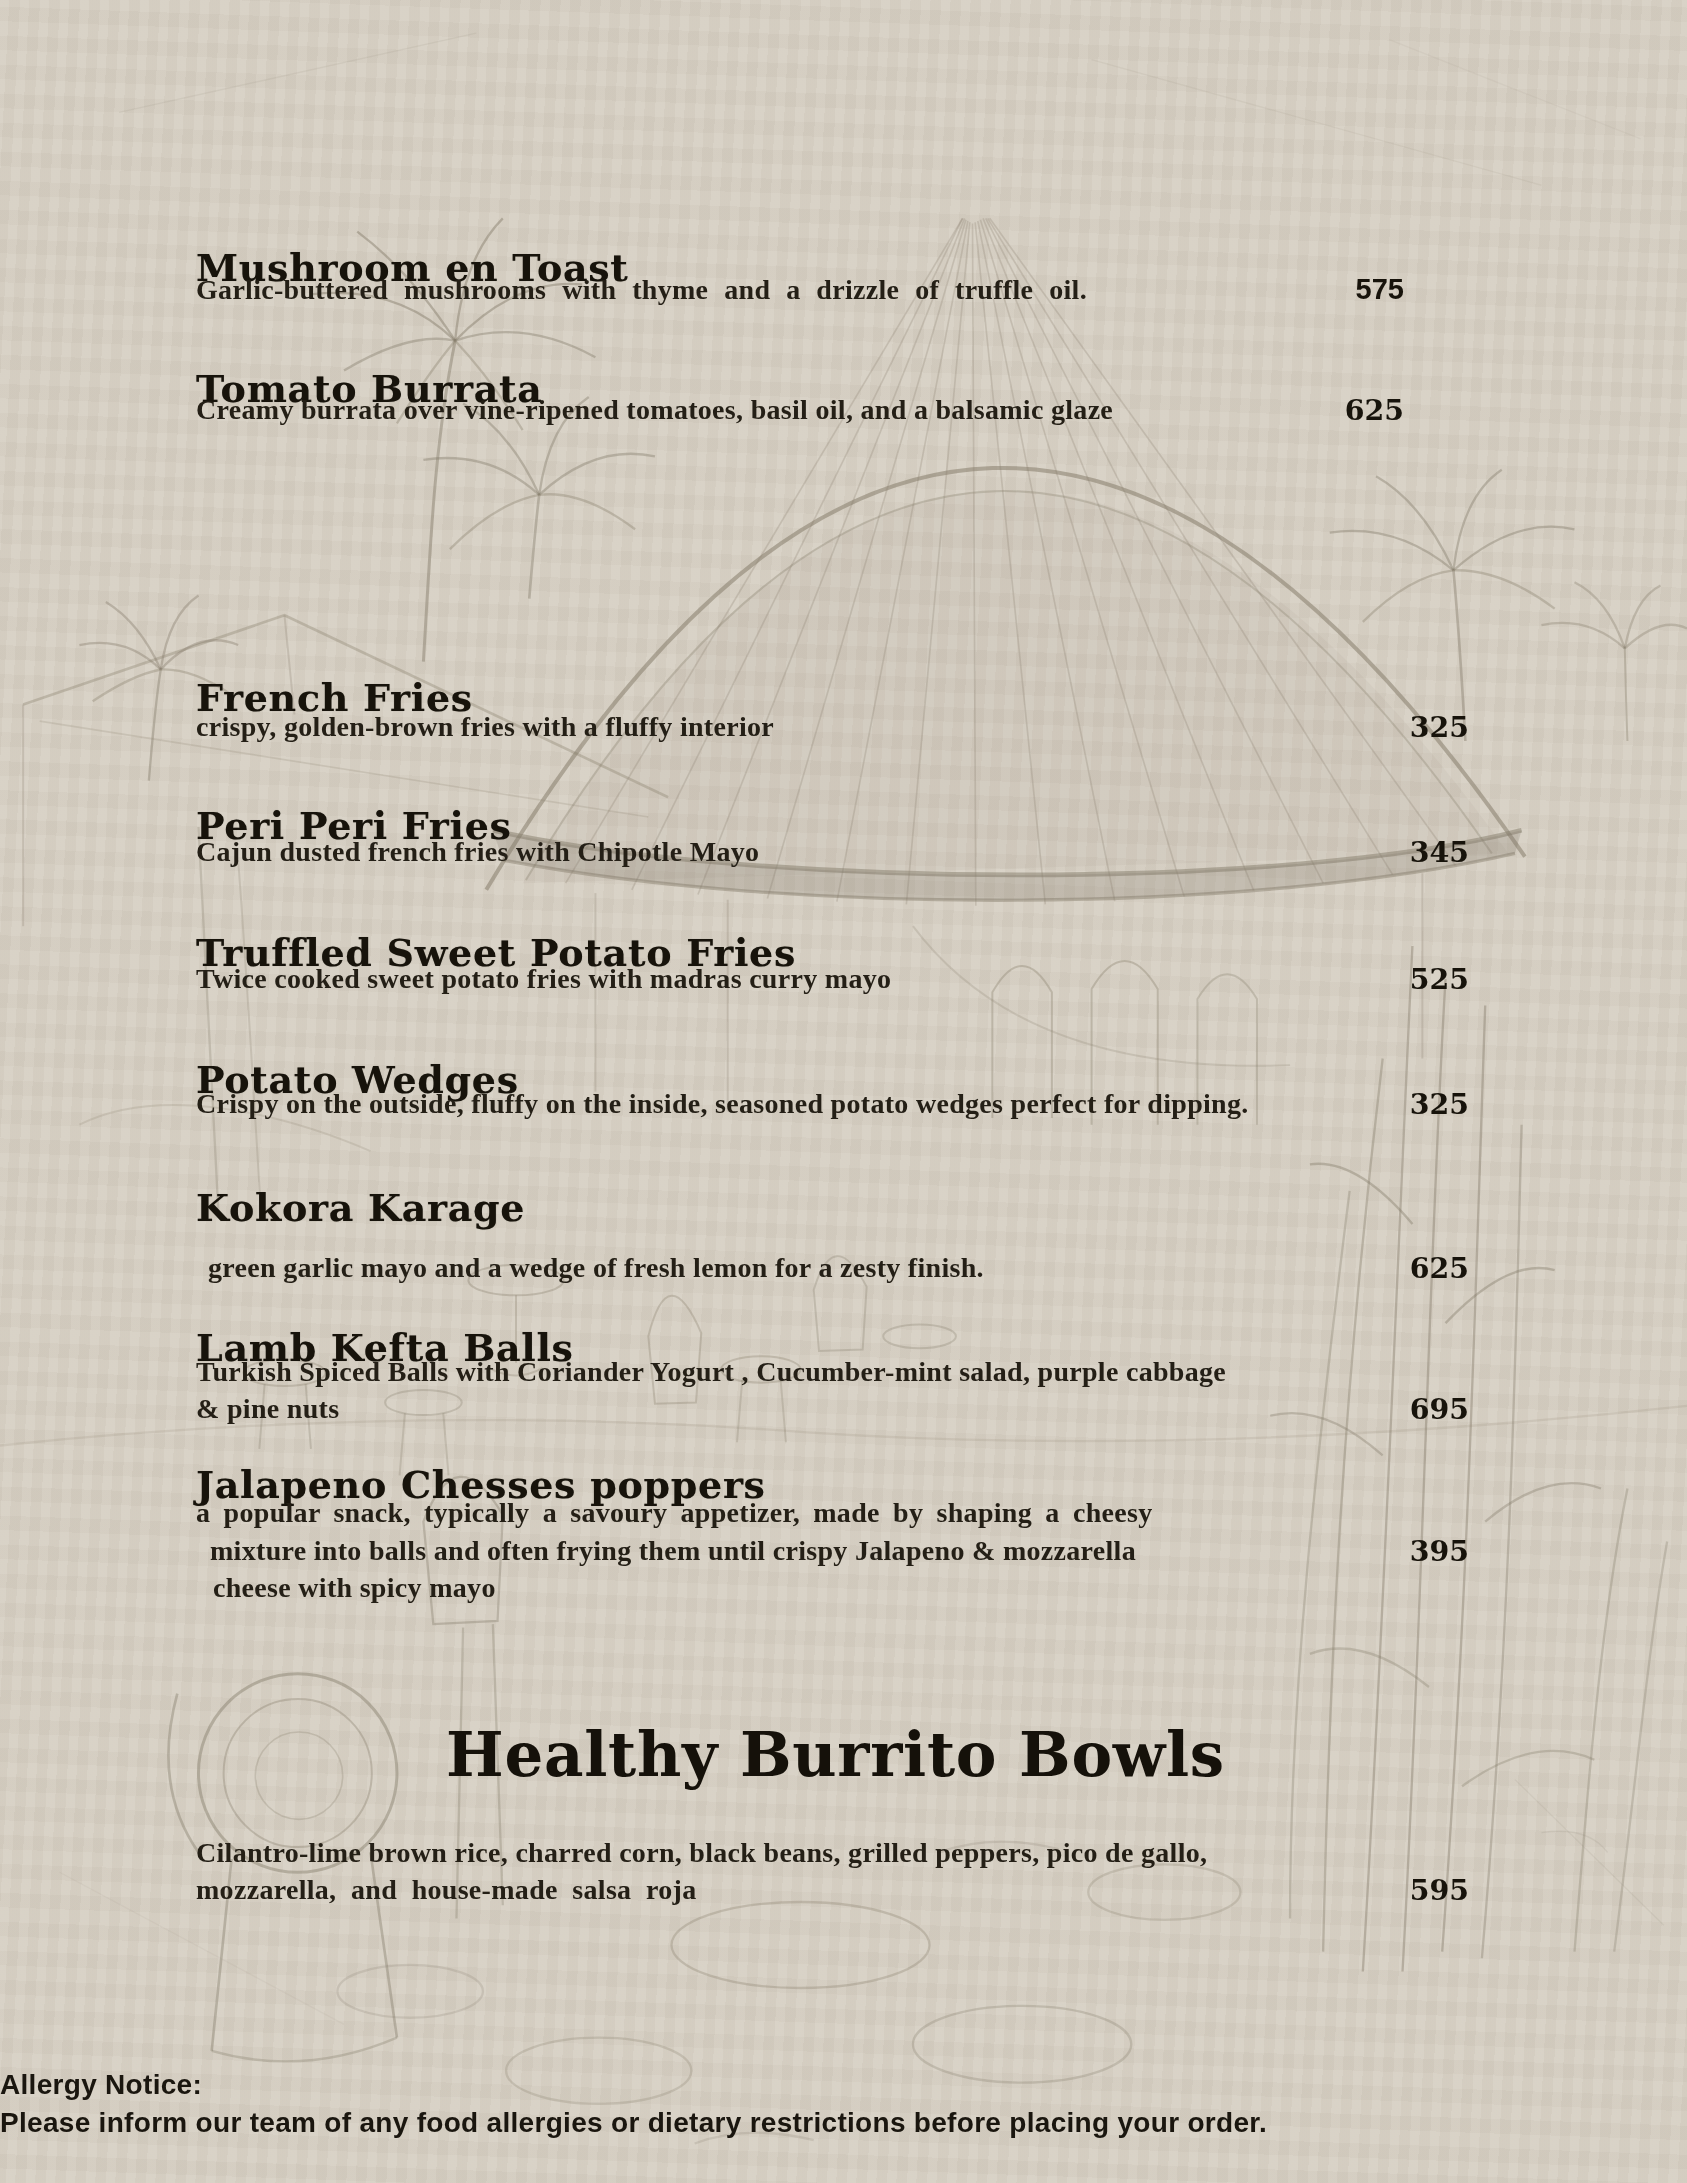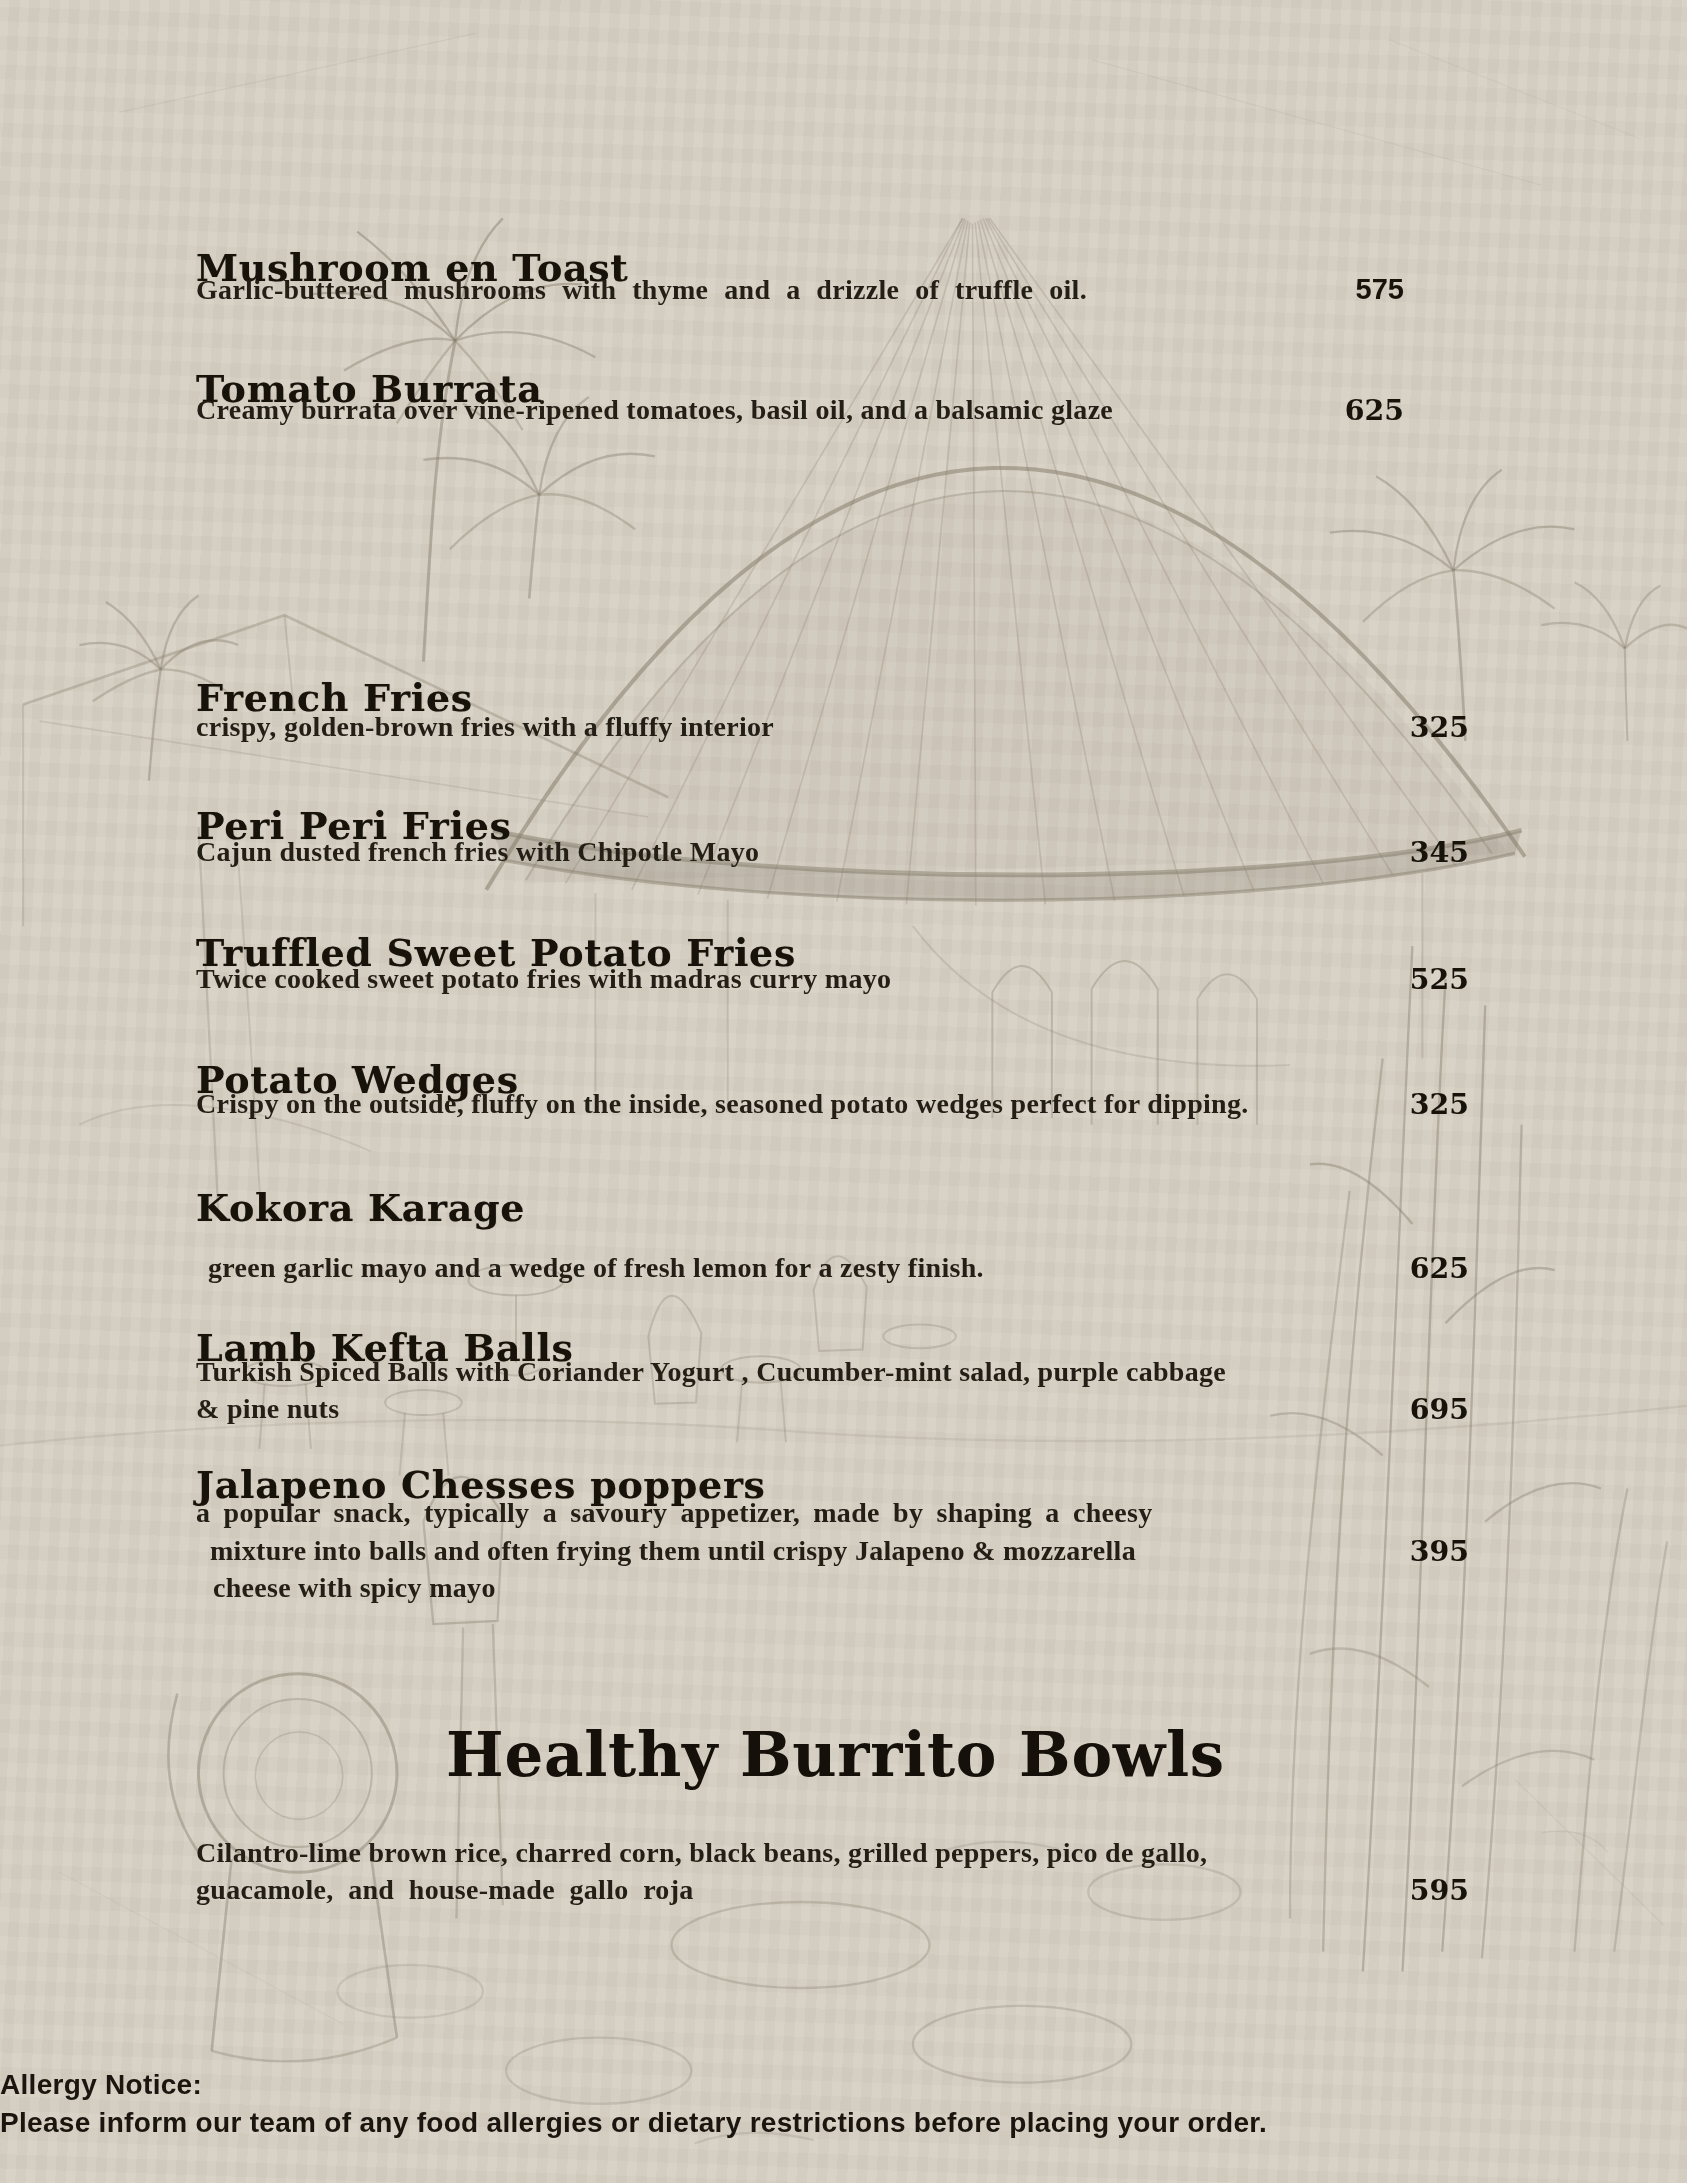--- a/index.html
+++ b/index.html
@@ -249,20 +249,20 @@
 
   <h3 class="txt item-name" style="top:1428px">Jalapeno Chesses poppers</h3>
   <div class="txt desc" style="top:1499px;word-spacing:6px">a popular snack, typically a savoury appetizer, made by shaping a cheesy</div>
   <div class="txt desc" style="top:1537px;left:210px">mixture into balls and often frying them until crispy Jalapeno &amp; mozzarella</div>
   <div class="txt desc" style="top:1574px;left:213px">cheese with spicy mayo</div>
   <div class="txt price" style="top:1537px">395</div>
 
   <h2 class="txt section-title" style="top:1673px">Healthy Burrito Bowls</h2>
 
   <div class="txt desc" style="top:1839px">Cilantro-lime brown rice, charred corn, black beans, grilled peppers, pico de gallo,</div>
-  <div class="txt desc" style="top:1876px;word-spacing:7.3px">guacamole, and house-made gallo roja</div>
+  <div class="txt desc" style="top:1876px;word-spacing:7.3px">mozzarella, and house-made salsa roja</div>
   <div class="txt price" style="top:1876px">595</div>
 
   <div class="txt footer-line" style="top:2071px">Allergy Notice:</div>
   <div class="txt footer-line" style="top:2109px">Please inform our team of any food allergies or dietary restrictions before placing your order.</div>
 
 </main>
 
 
 </body></html>

